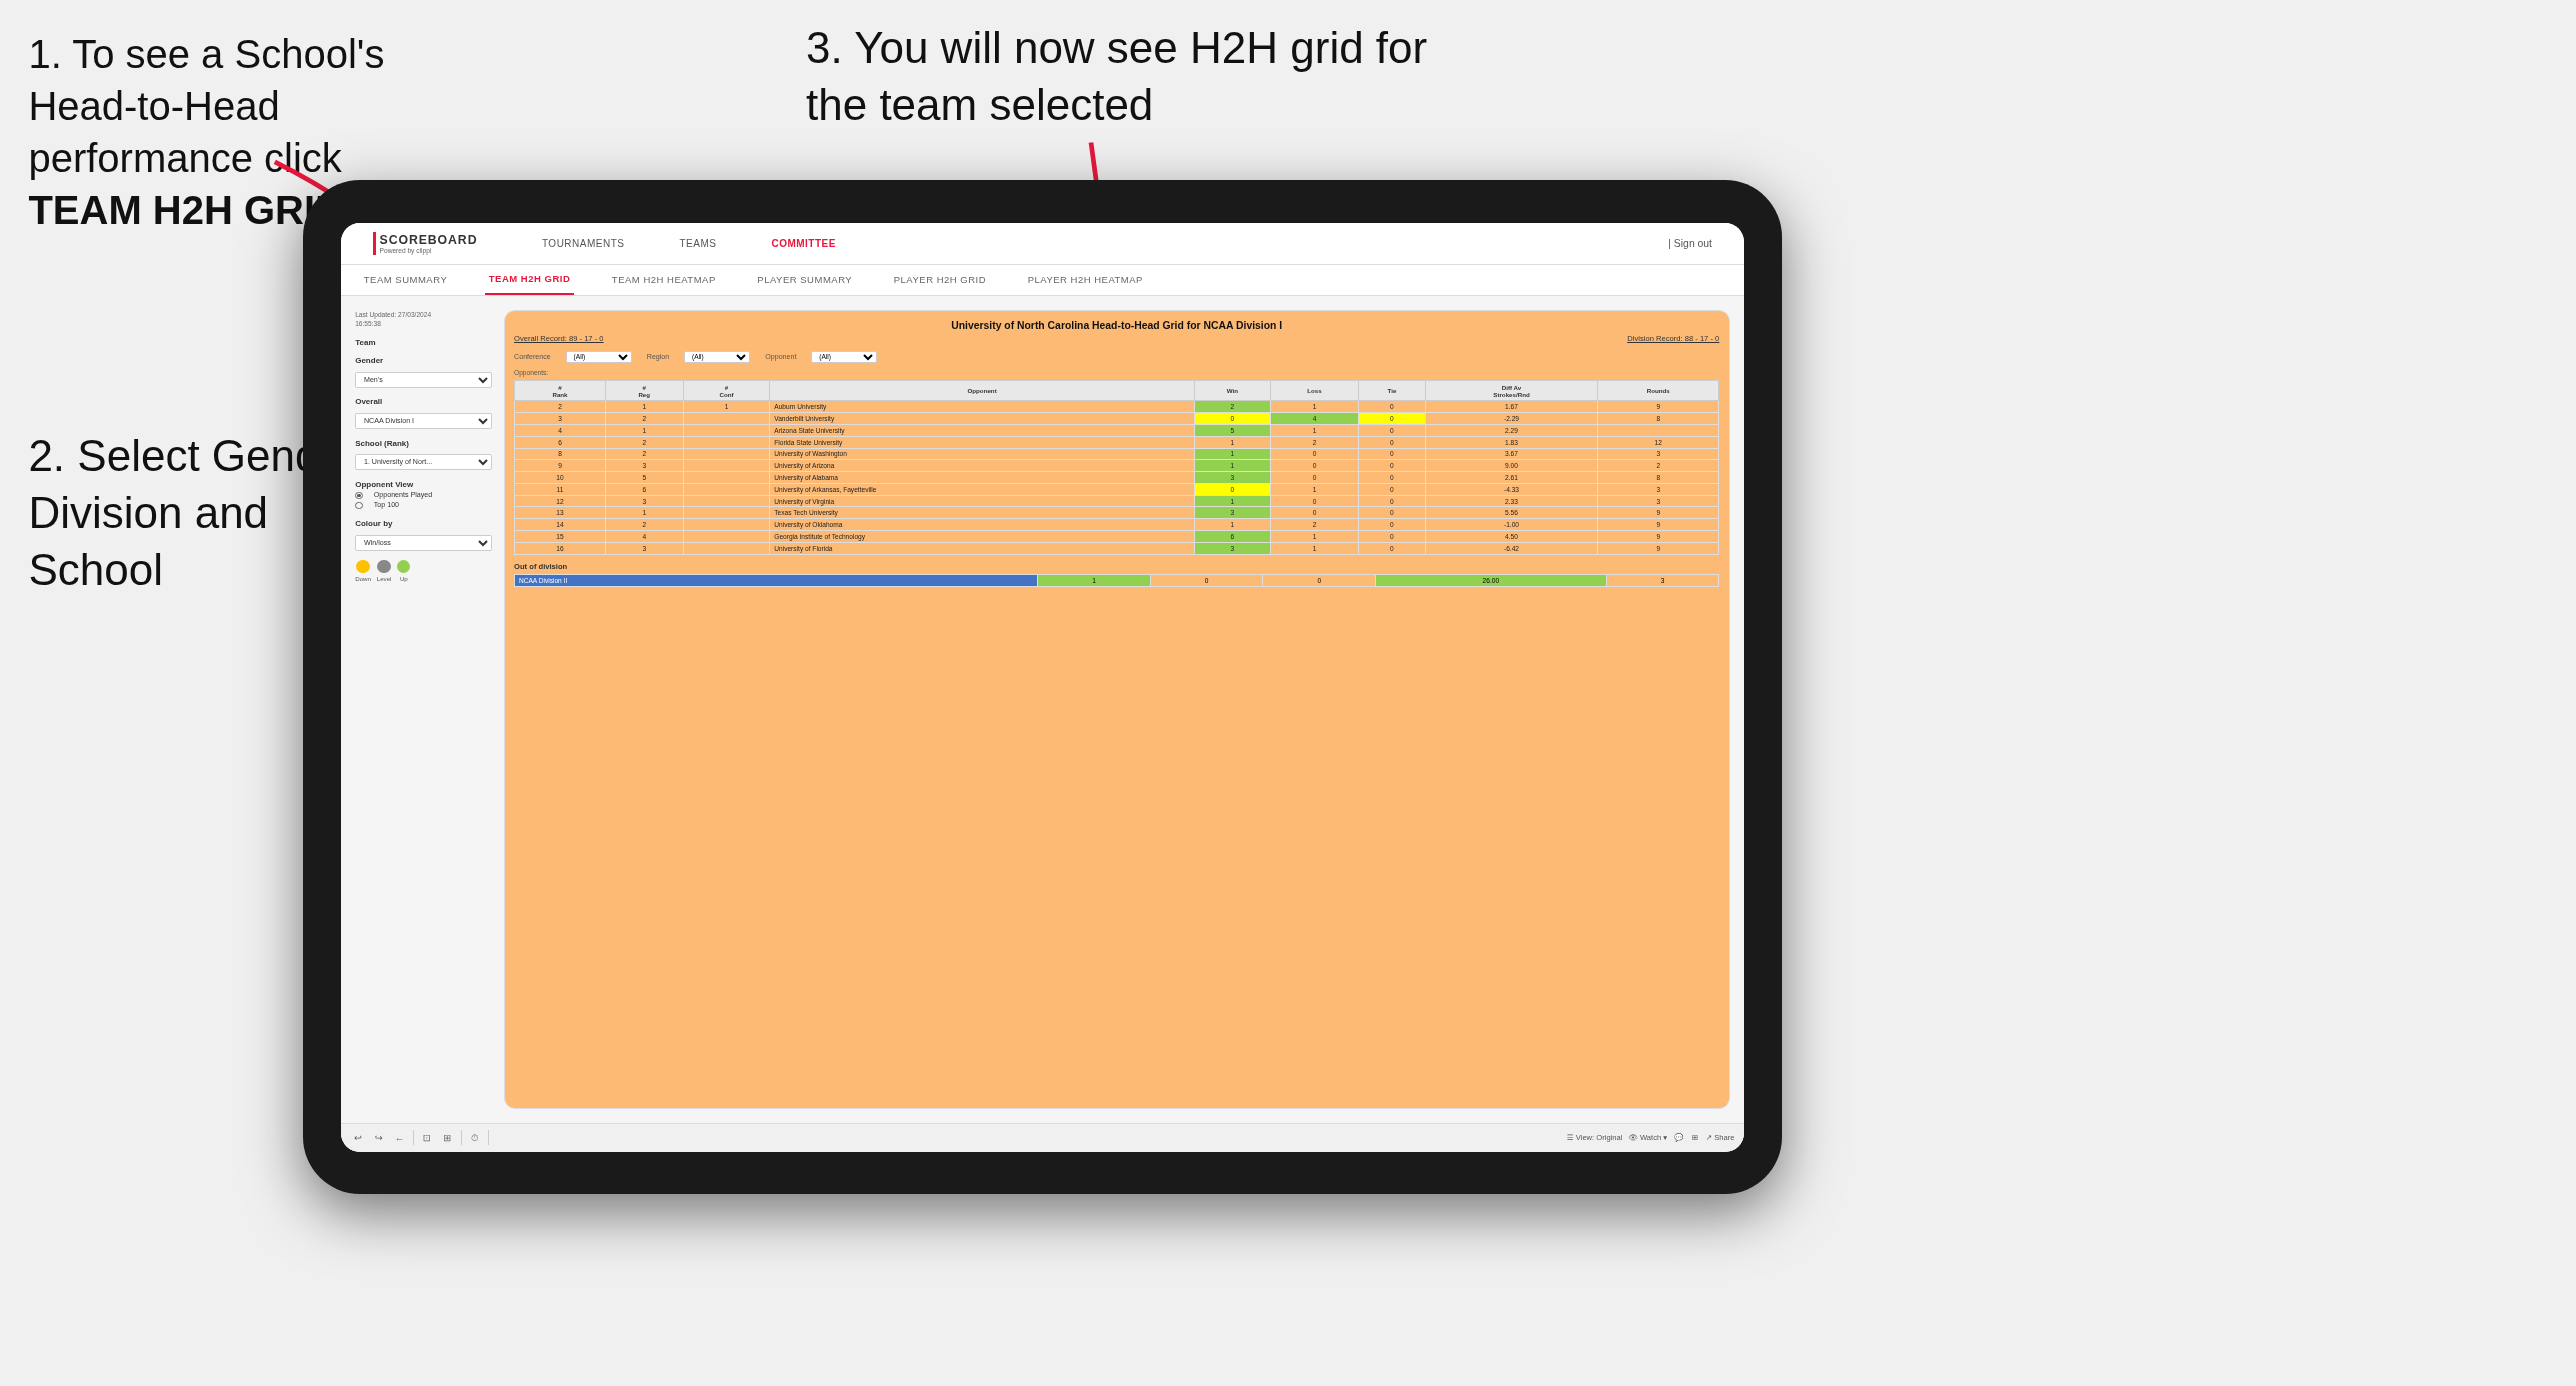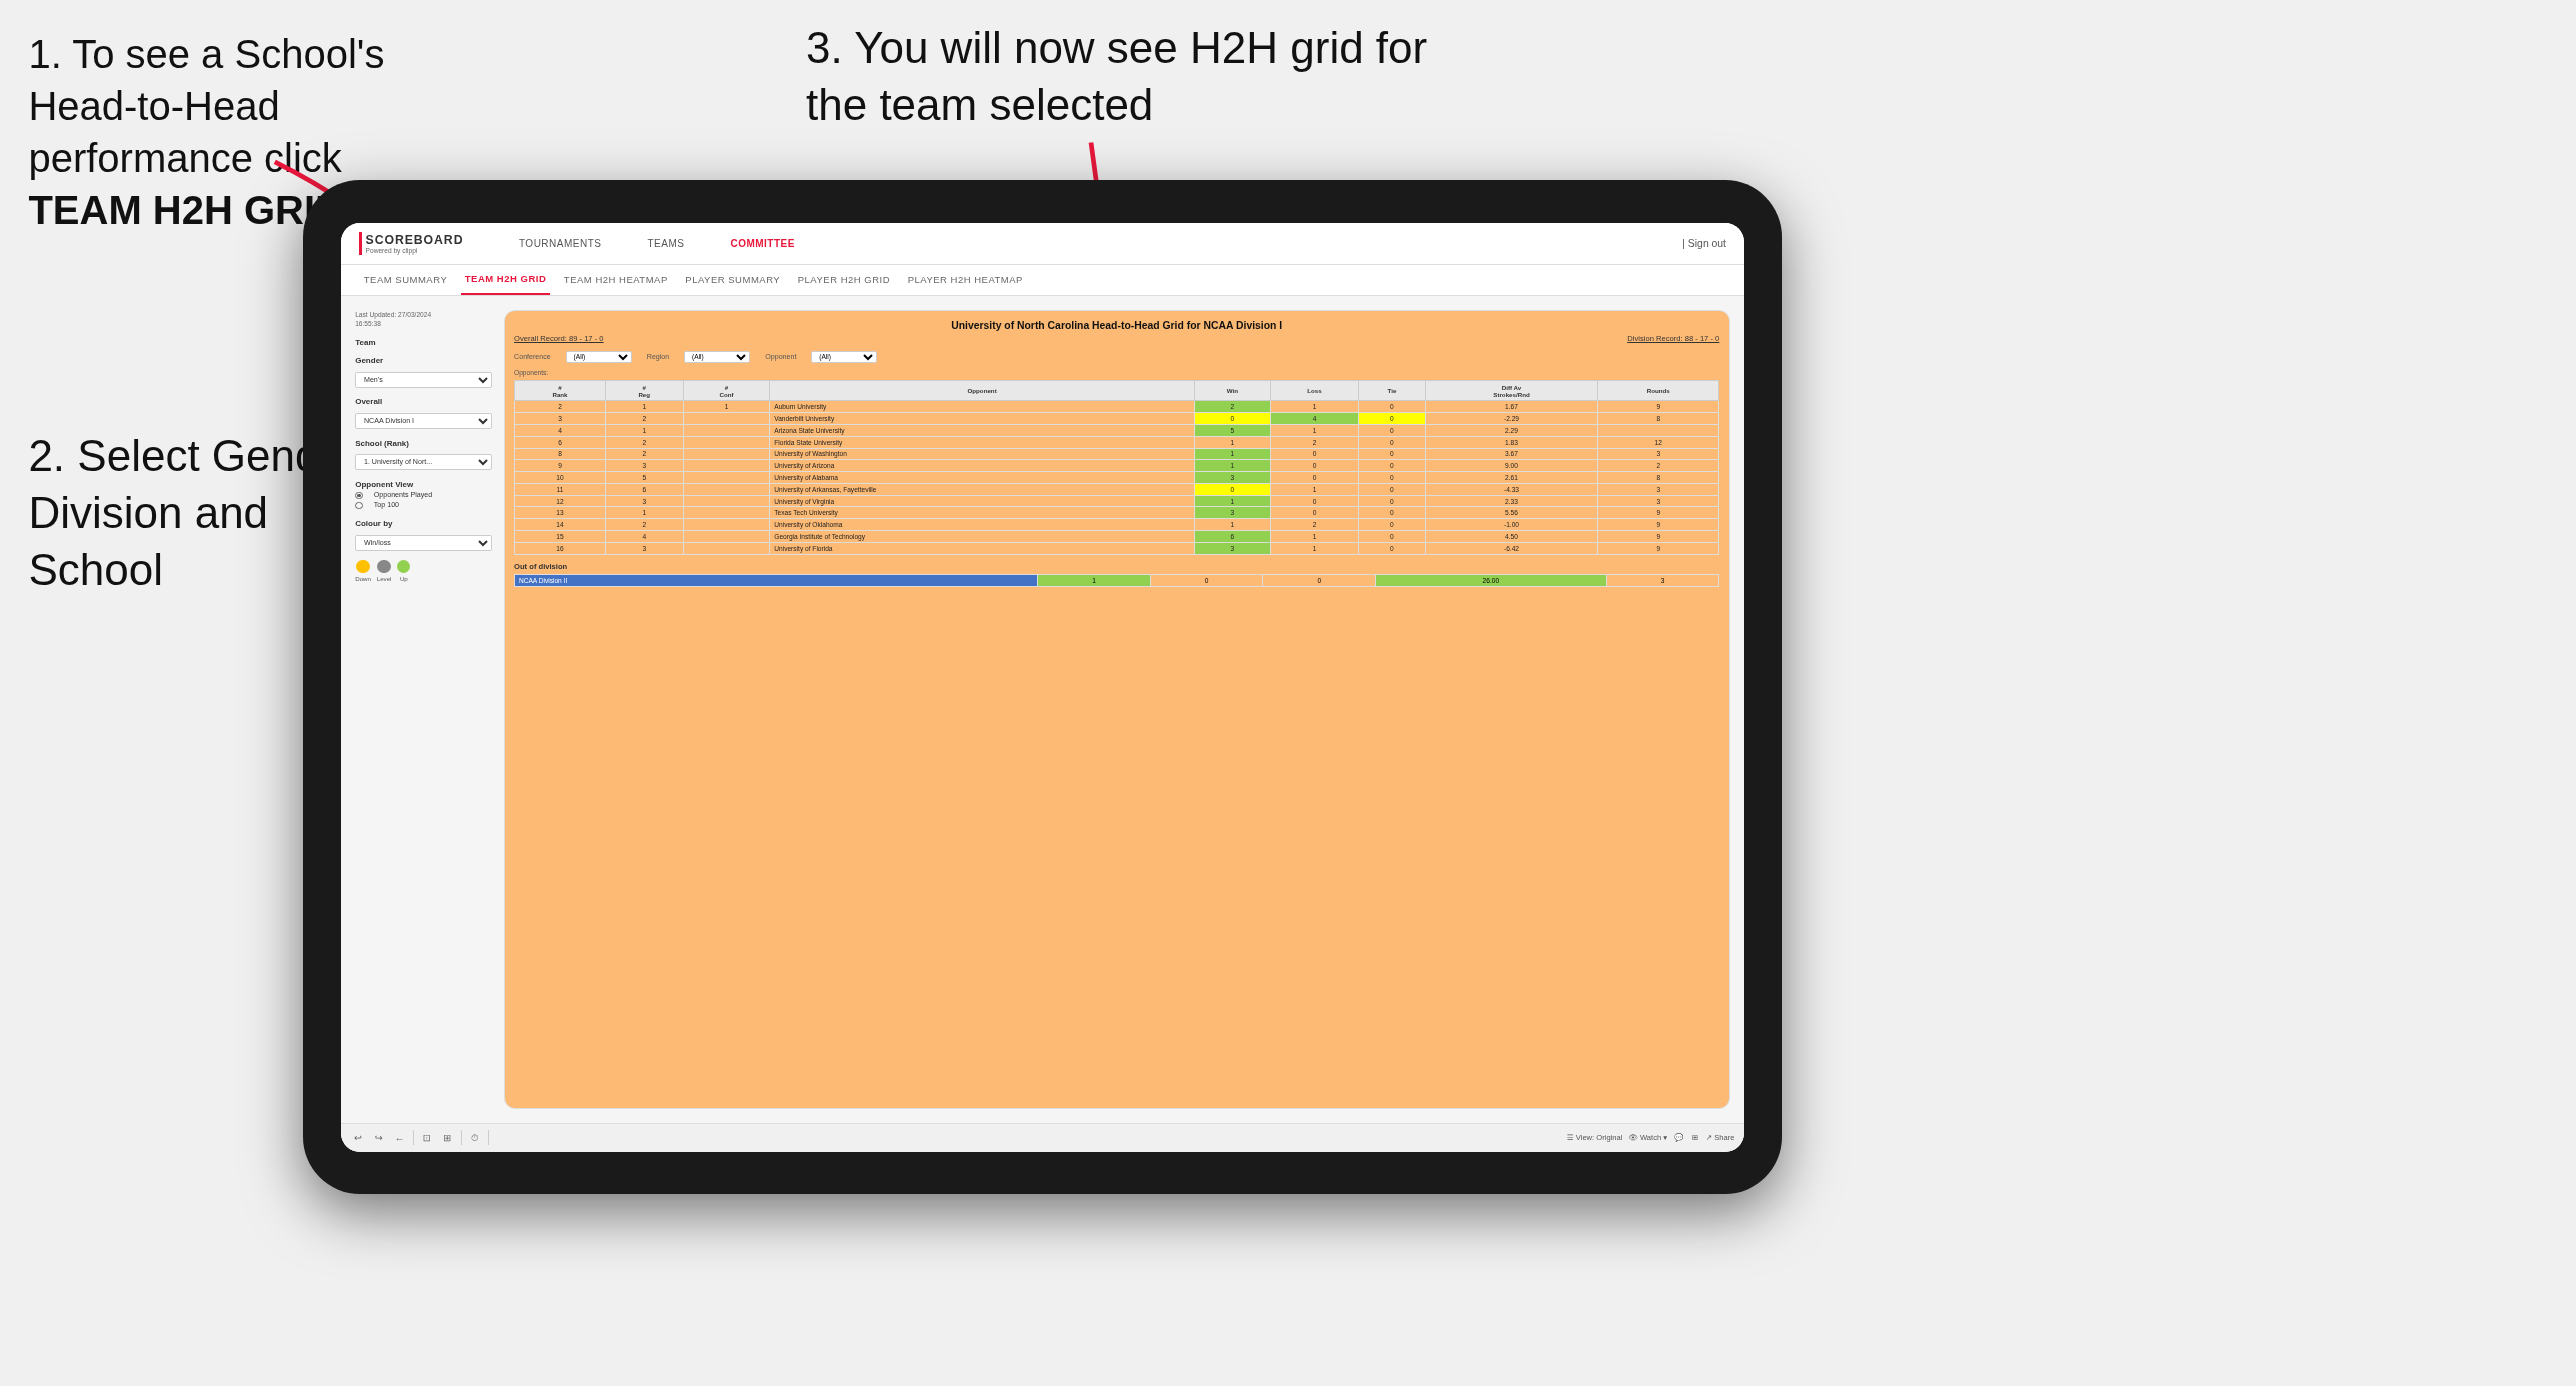--- a/index.html
+++ b/index.html
@@ -54,23 +54,23 @@
       display: flex;
       flex-direction: column;
     }
 
     
     .nav-top {
       background: #fff;
       border-bottom: 0.9px solid #ddd;
       display: flex;
       align-items: center;
-      padding: 0 18px;
+      padding: 0 32px;
       height: 42px;
-      gap: 25px;
+      gap: 34px;
     }
     .logo-area {
       display: flex;
       align-items: center;
       gap: 3.8px;
       margin-right: 9.5px;
     }
     .logo-text {
       font-size: 12.3px;
       font-weight: 900;
@@ -102,21 +102,21 @@
     }
 
     
     .sub-nav {
       background: #fff;
       border-bottom: 1.9px solid #ddd;
       display: flex;
       align-items: center;
       padding: 15px 19px;
       height: 30px;
-      gap: 10px;
+      gap: 34px;
     }
     .sub-nav-item {
       font-size: 9.5px;
       color: #666;
       cursor: pointer;
       text-transform: uppercase;
       letter-spacing: 0.5px;
       padding: 0 3.8px;
       height: 30px;
       display: flex;

